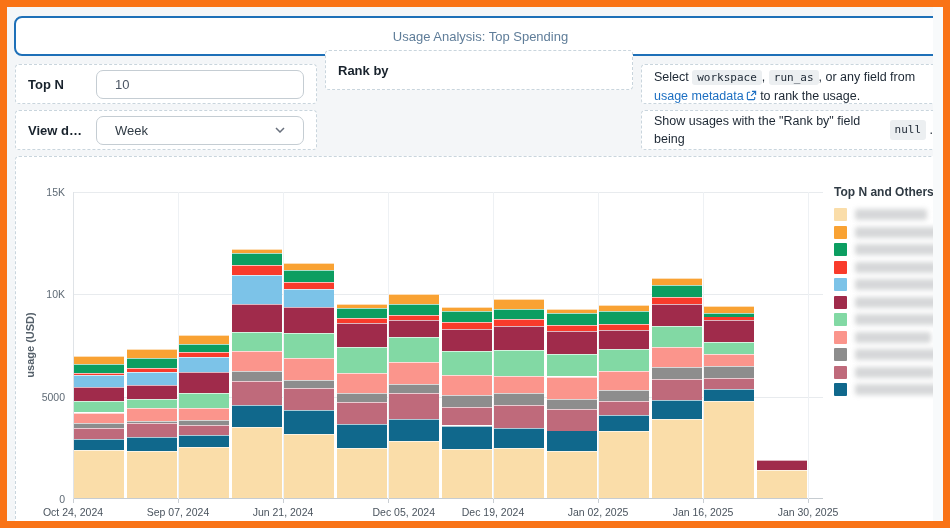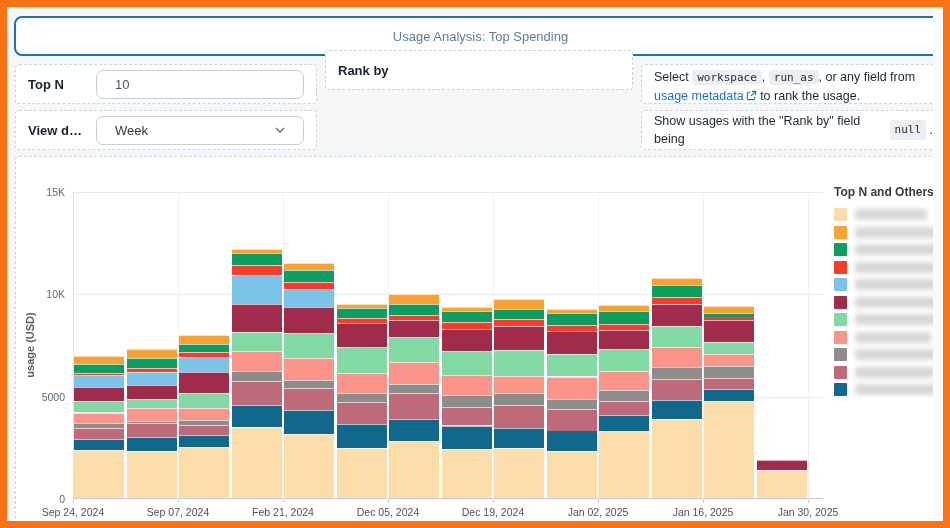--- a/index.html
+++ b/index.html
@@ -339,27 +339,27 @@
             <span class="swatch" style="background: rgb(16, 104, 140);"></span>
             <span class="blurlabel" style="width: 90px;"></span>
           </div>
         </div>
     </div>
   <div class="ytick" style="top: 336px;">0</div>
       <div class="ytick" style="top: 233.667px;">5000</div>
       <div class="ytick" style="top: 131.333px;">10K</div>
       <div class="ytick" style="top: 29px;">15K</div>
       <div class="tickstub" style="left: 57px;"></div>
-      <div class="xtick" style="left: 57px;">Sep 24, 2024</div>
+      <div class="xtick" style="left: 57px;">Oct 24, 2024</div>
       <div class="tickstub" style="left: 162px;"></div>
       <div class="xtick" style="left: 162px;">Sep 07, 2024</div>
       <div class="tickstub" style="left: 267px;"></div>
-      <div class="xtick" style="left: 267px;">Feb 21, 2024</div>
+      <div class="xtick" style="left: 267px;">Jun 21, 2024</div>
       <div class="tickstub" style="left: 372px;"></div>
-      <div class="xtick" style="left: 372px;">Dec 05, 2024</div>
+      <div class="xtick" style="left: 372px; text-align: right;">Dec 05, 2024</div>
       <div class="tickstub" style="left: 477px;"></div>
       <div class="xtick" style="left: 477px;">Dec 19, 2024</div>
       <div class="tickstub" style="left: 582px;"></div>
       <div class="xtick" style="left: 582px;">Jan 02, 2025</div>
       <div class="tickstub" style="left: 687px;"></div>
       <div class="xtick" style="left: 687px;">Jan 16, 2025</div>
       <div class="tickstub" style="left: 792px;"></div>
       <div class="xtick" style="left: 792px;">Jan 30, 2025</div>
     </div>
 

